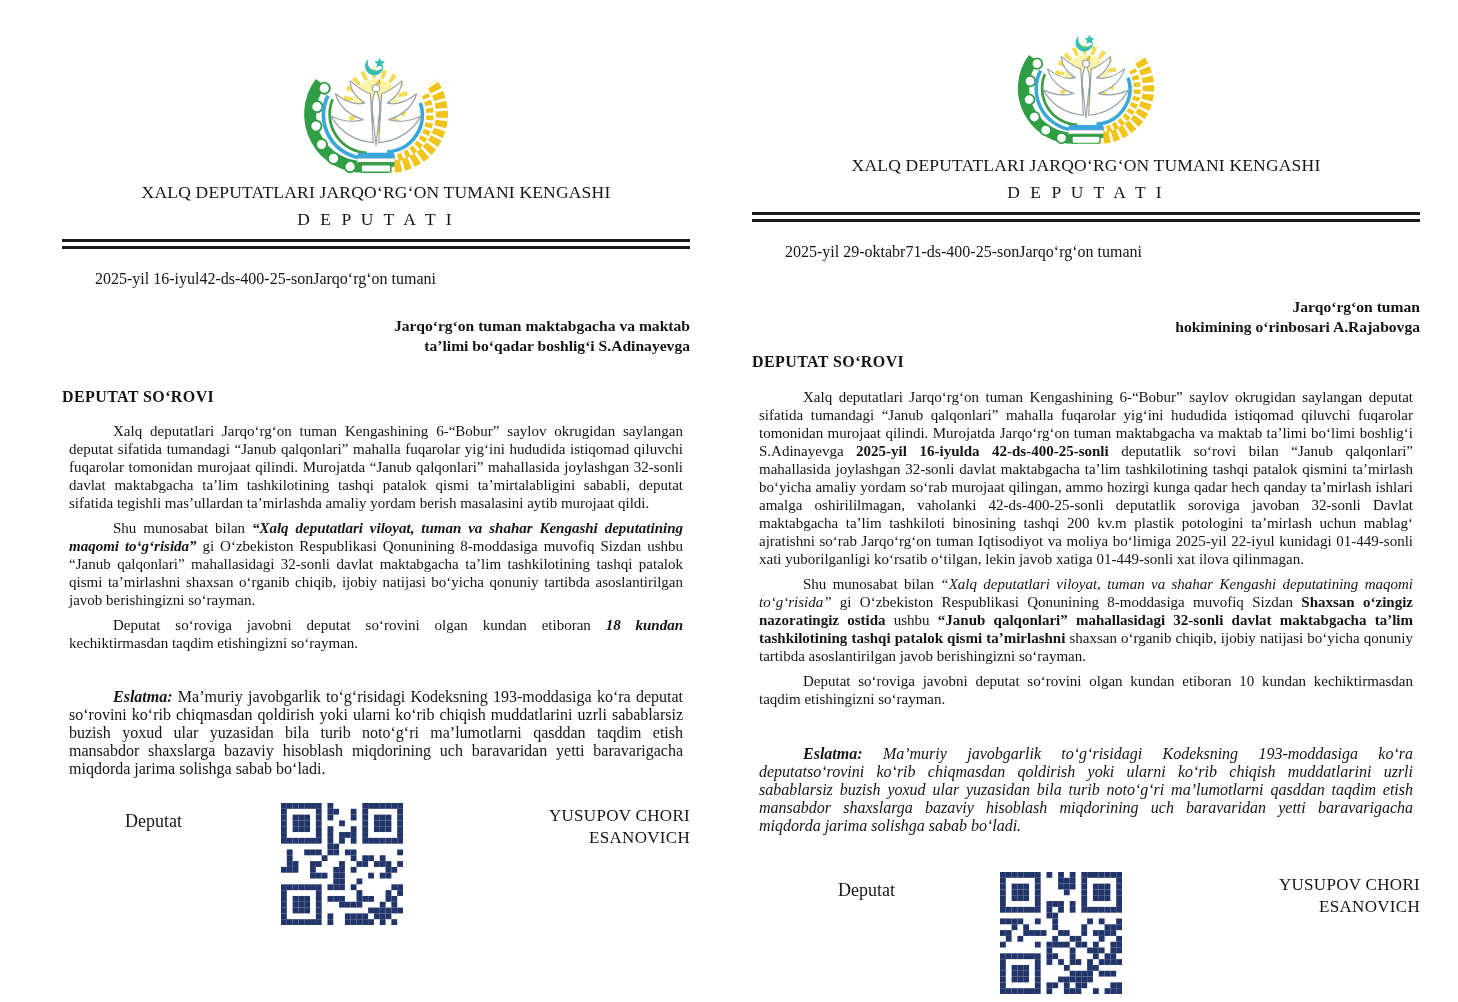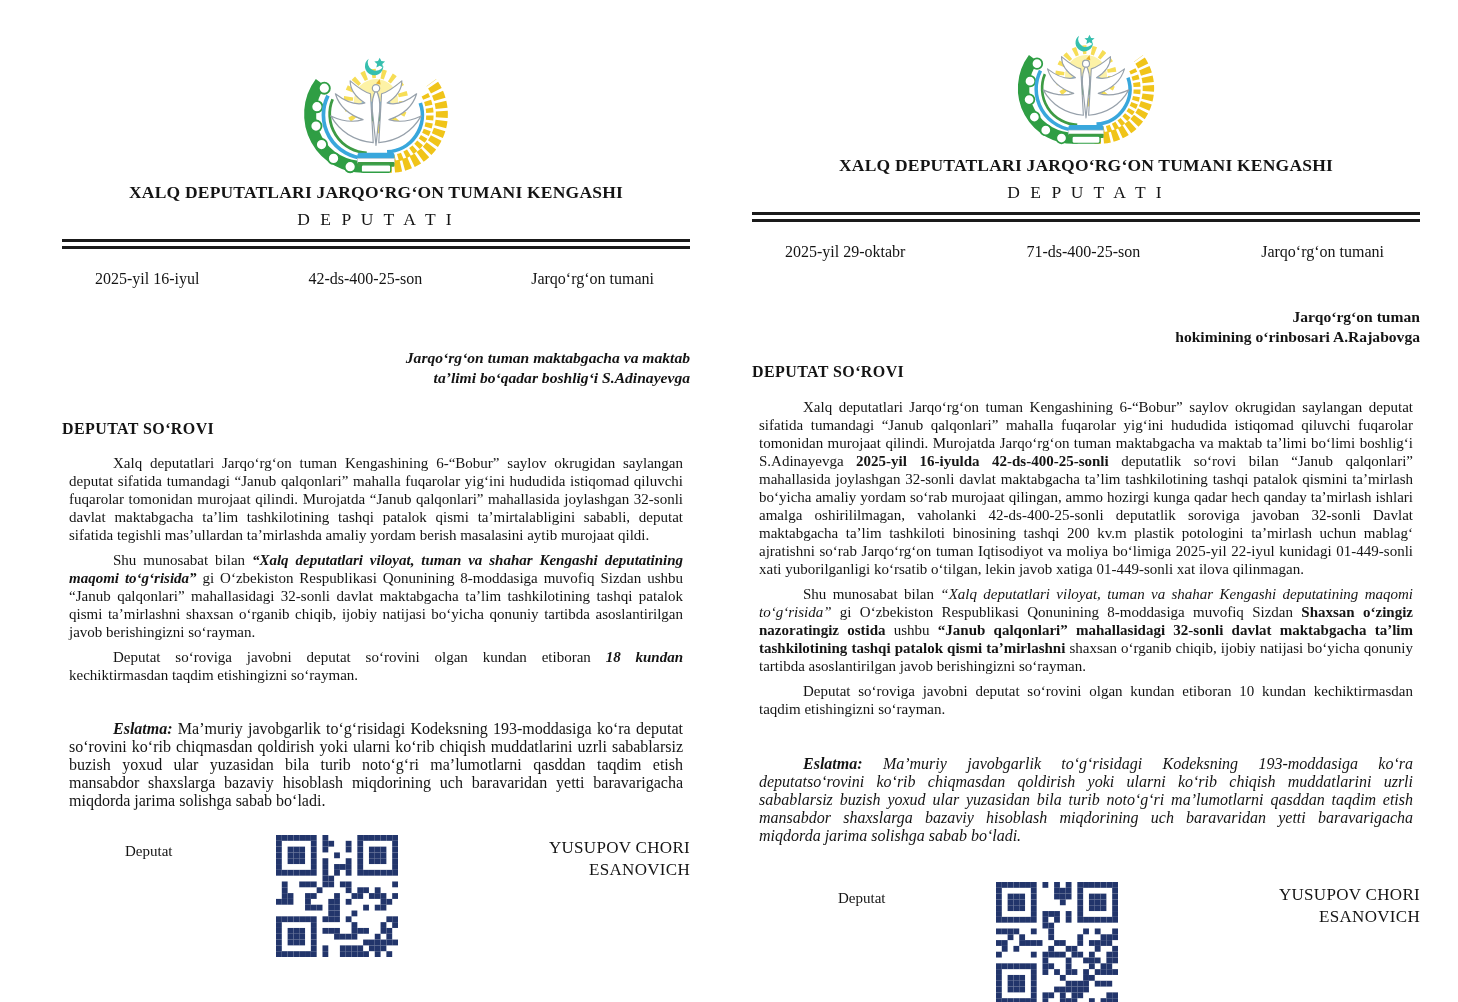--- a/index.html
+++ b/index.html
@@ -12,48 +12,48 @@
     color:#141414;
   }
   .doc{position:absolute;top:0;height:1002px;width:729px;box-sizing:border-box;}
   .doc-left{left:0;padding:55px 39px 0 62px;}
   .doc-right{left:729px;padding:30px 38px 0 23px;}
 
   .emblem{display:block;margin:0 auto;}
   .doc-left .emblem{width:152px;height:120px;}
   .doc-right .emblem{width:140px;height:118px;}
 
-  .org-line1{margin-top:7px;text-align:center;font-weight:bold;font-size:17.5px;letter-spacing:0.2px;}
+  .org-line1{margin-top:7px;text-align:center;font-weight:normal;font-size:17.5px;letter-spacing:0.2px;}
   .org-line2{margin-top:6px;text-align:center;font-weight:normal;font-size:17.5px;letter-spacing:3px;}
   .rule{margin-top:9px;height:4px;border-top:3px solid #1a1a1a;border-bottom:3px solid #1a1a1a;}
-  .meta-row{margin-top:21px;display:flex;justify-content:space-between;font-size:16px;padding:0 36px 0 33px;gap:14px;}
+  .meta-row{margin-top:21px;display:flex;font-size:16px;padding:0 36px 0 33px;}
 
   .addressee{font-weight:bold;font-size:15.6px;text-align:right;line-height:1.3;}
-  .doc-left .addressee{margin-top:60px;font-style:italic;}
-  .doc-right .addressee{margin-top:46px;}
+  .doc-left .addressee{margin-top:28px;}
+  .doc-right .addressee{margin-top:36px;}
 
   .subject{text-align:left;font-weight:bold;font-size:16px;letter-spacing:0.4px;}
   .doc-left .subject{margin-top:31px;}
   .doc-right .subject{margin-top:15px;}
 
   .body{font-size:15px;line-height:18px;text-align:justify;}
   .doc-left .body{margin-top:16px;}
   .doc-right .body{margin-top:17px;}
   .body p, p.note{margin:7px;text-indent:44px;}
   p.note{font-size:16px;line-height:18px;text-align:justify;}
   .doc-left .note{margin-top:36px;}
   .doc-right .note{margin-top:37px;}
 
   .runs .b{font-weight:bold;}
   .runs .i{font-style:italic;}
 
   .sig-row{display:flex;justify-content:space-between;align-items:flex-start;}
   .doc-left .sig-row{margin-top:25px;}
   .doc-right .sig-row{margin-top:37px;}
-  .sig-role{font-size:15px;margin-top:8px;}
+  .sig-role{font-size:18px;margin-top:8px;}
   .doc-left .sig-role{margin-left:63px;}
   .doc-right .sig-role{margin-left:86px;}
   .qr{width:122px;height:122px;}
   .doc-left .qr{margin-left:4px;}
   .sig-name{width:192px;text-align:right;font-size:17px;line-height:1.35;margin-top:2px;letter-spacing:0.3px;}
 </style>
 </head>
 <body>
 
 <div class="page">

